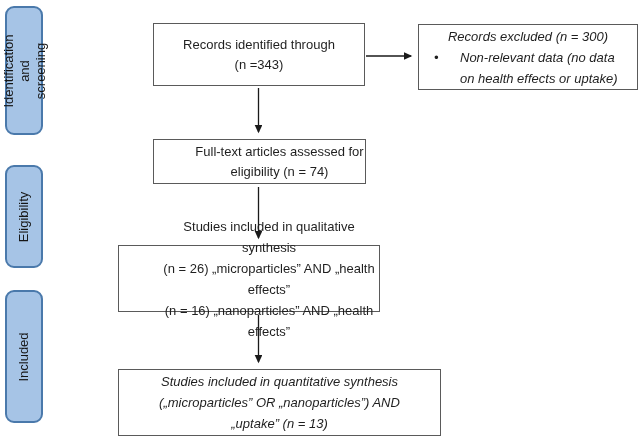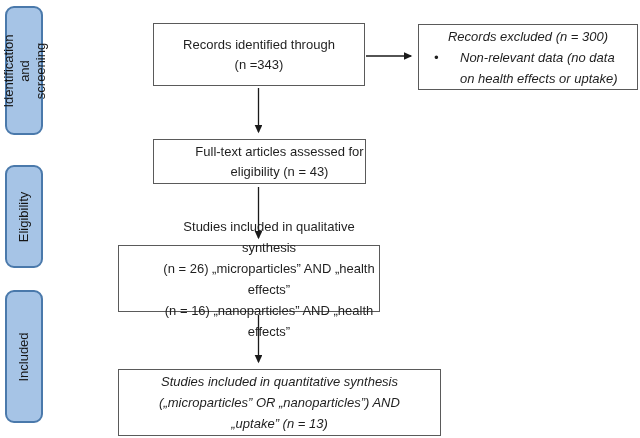--- a/index.html
+++ b/index.html
@@ -101,21 +101,21 @@
     <div class="ln">Records excluded (n = 300)</div>
     <div class="bullet-row">
       <span class="bullet-glyph">•</span>
       <span class="bullet-text">Non-relevant data (no data
 on health effects or uptake)</span>
     </div>
   </div>
 
   <div class="fbox" id="box-fulltext">
     <div class="ln">Full-text articles assessed for</div>
-    <div class="ln">eligibility (n = 43)</div>
+    <div class="ln">eligibility (n = 74)</div>
   </div>
 
   <div class="fbox" id="box-qualitative">
     <div class="ln">Studies included in qualitative synthesis</div>
     <div class="ln">(n = 26) „microparticles” AND „health effects”</div>
     <div class="ln">(n = 16) „nanoparticles” AND „health effects”</div>
   </div>
 
   <div class="fbox" id="box-quantitative">
     <div class="ln">Studies included in quantitative synthesis</div>

